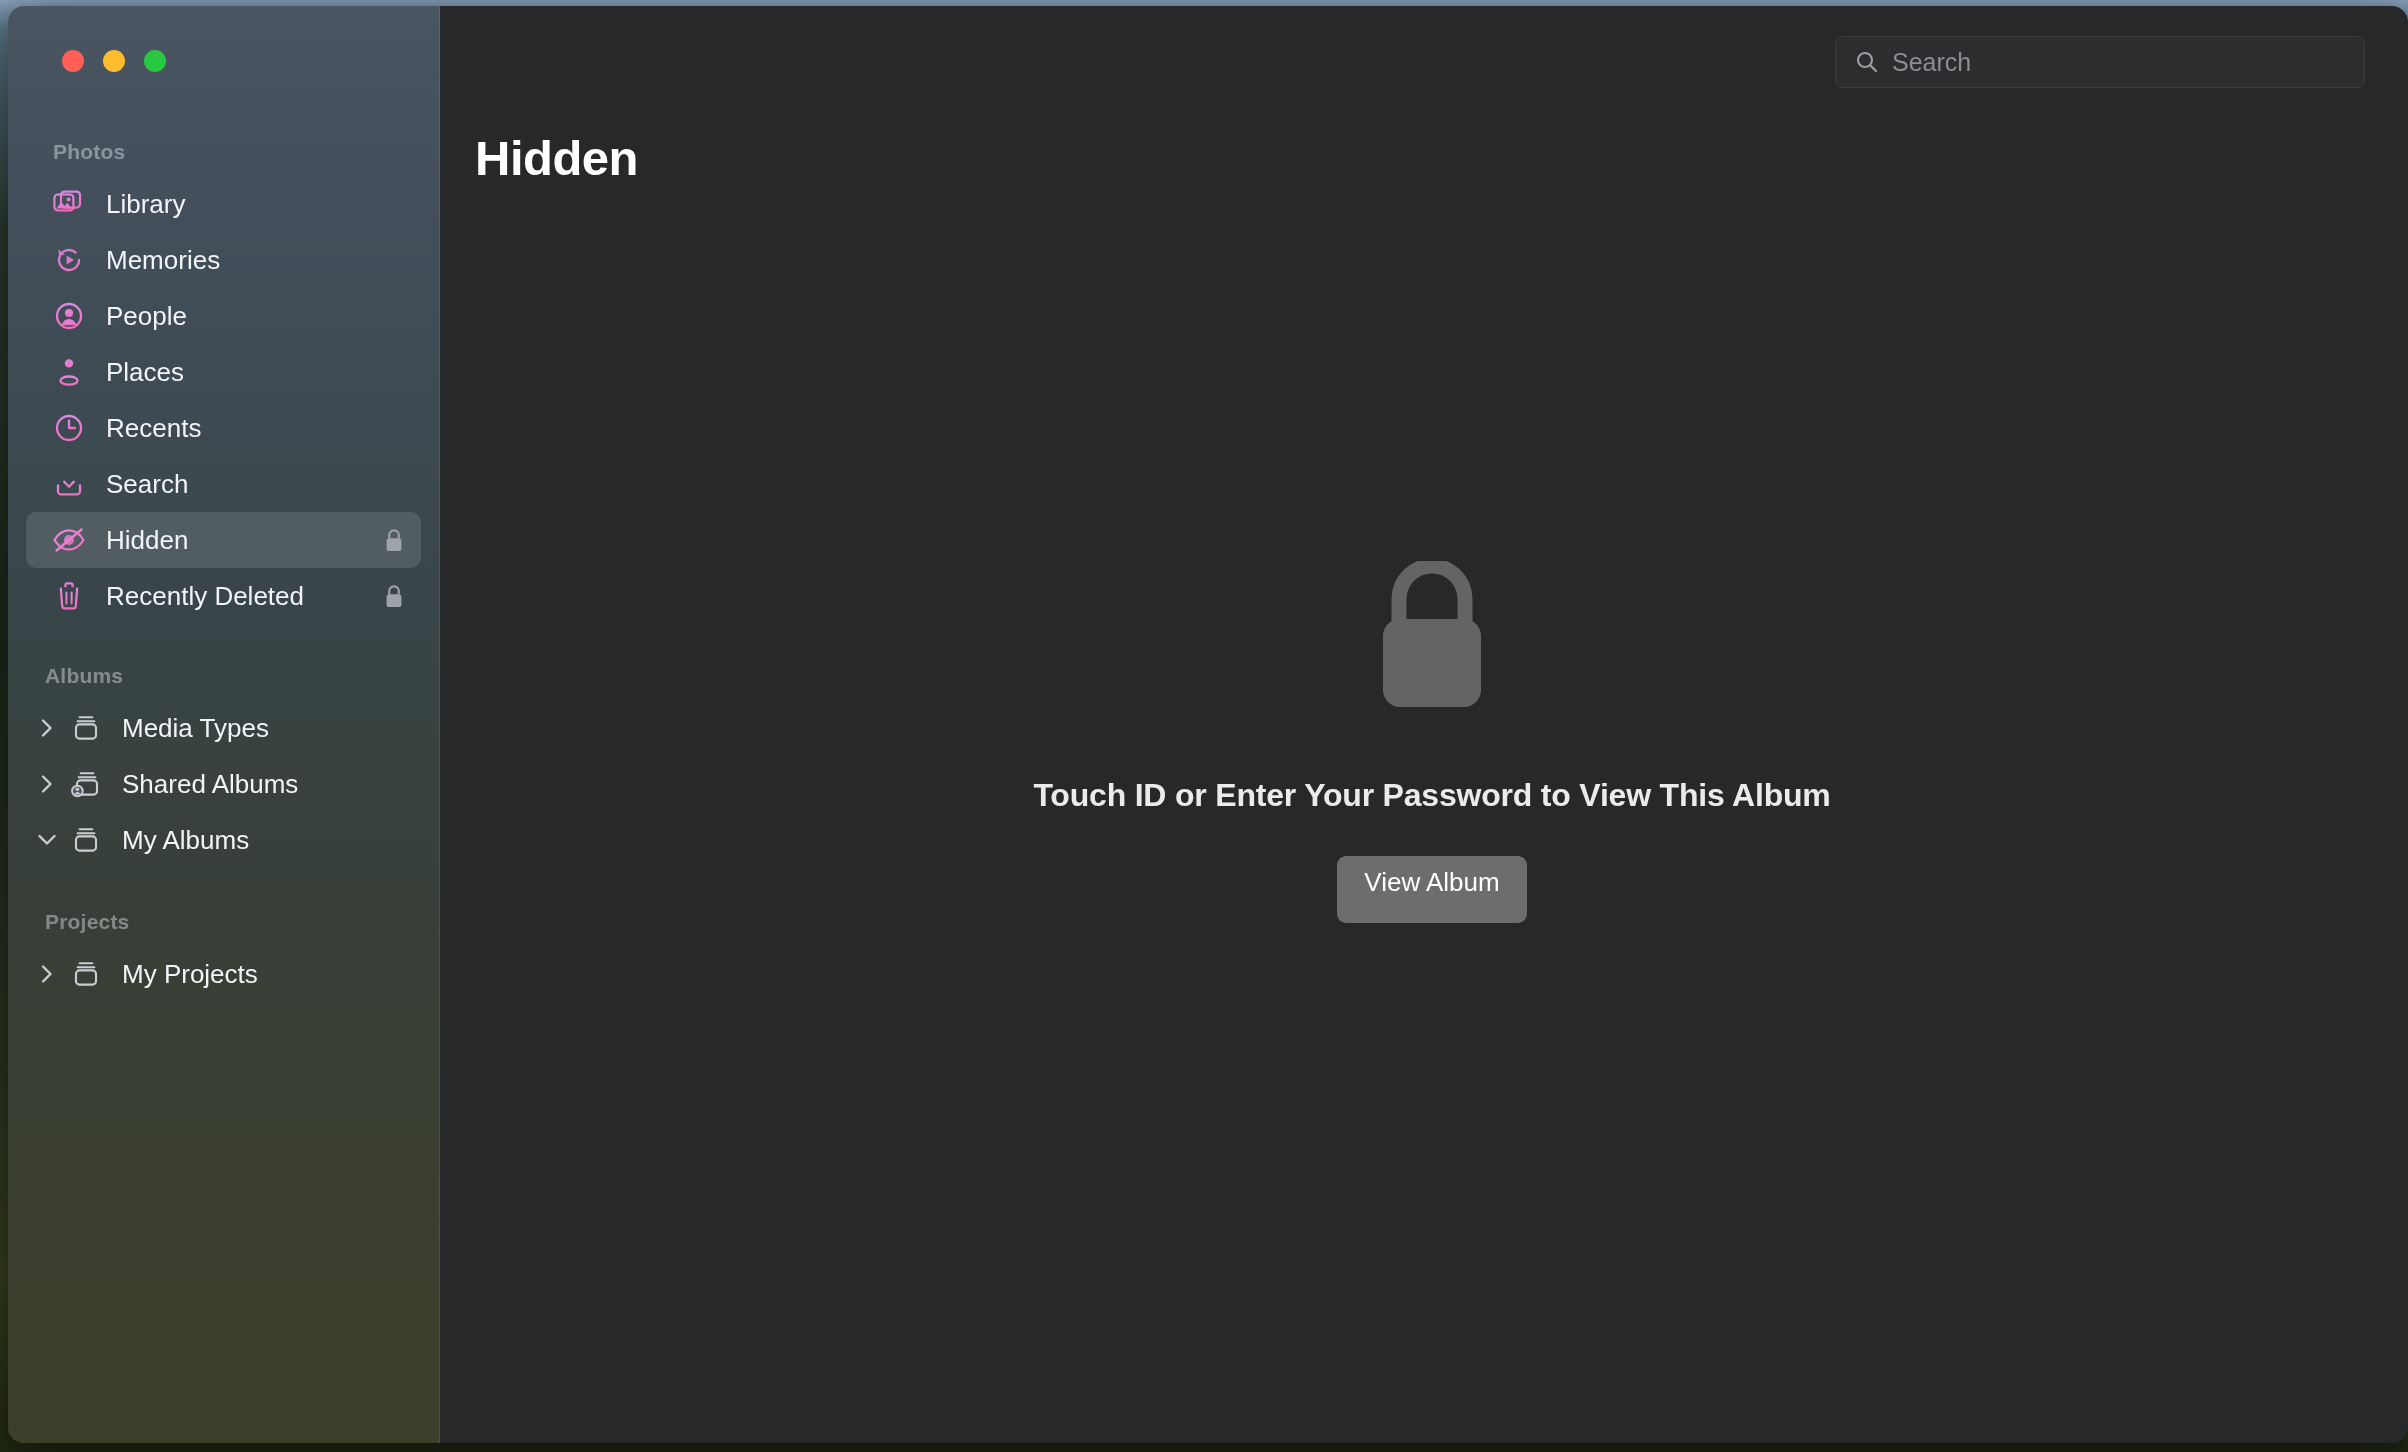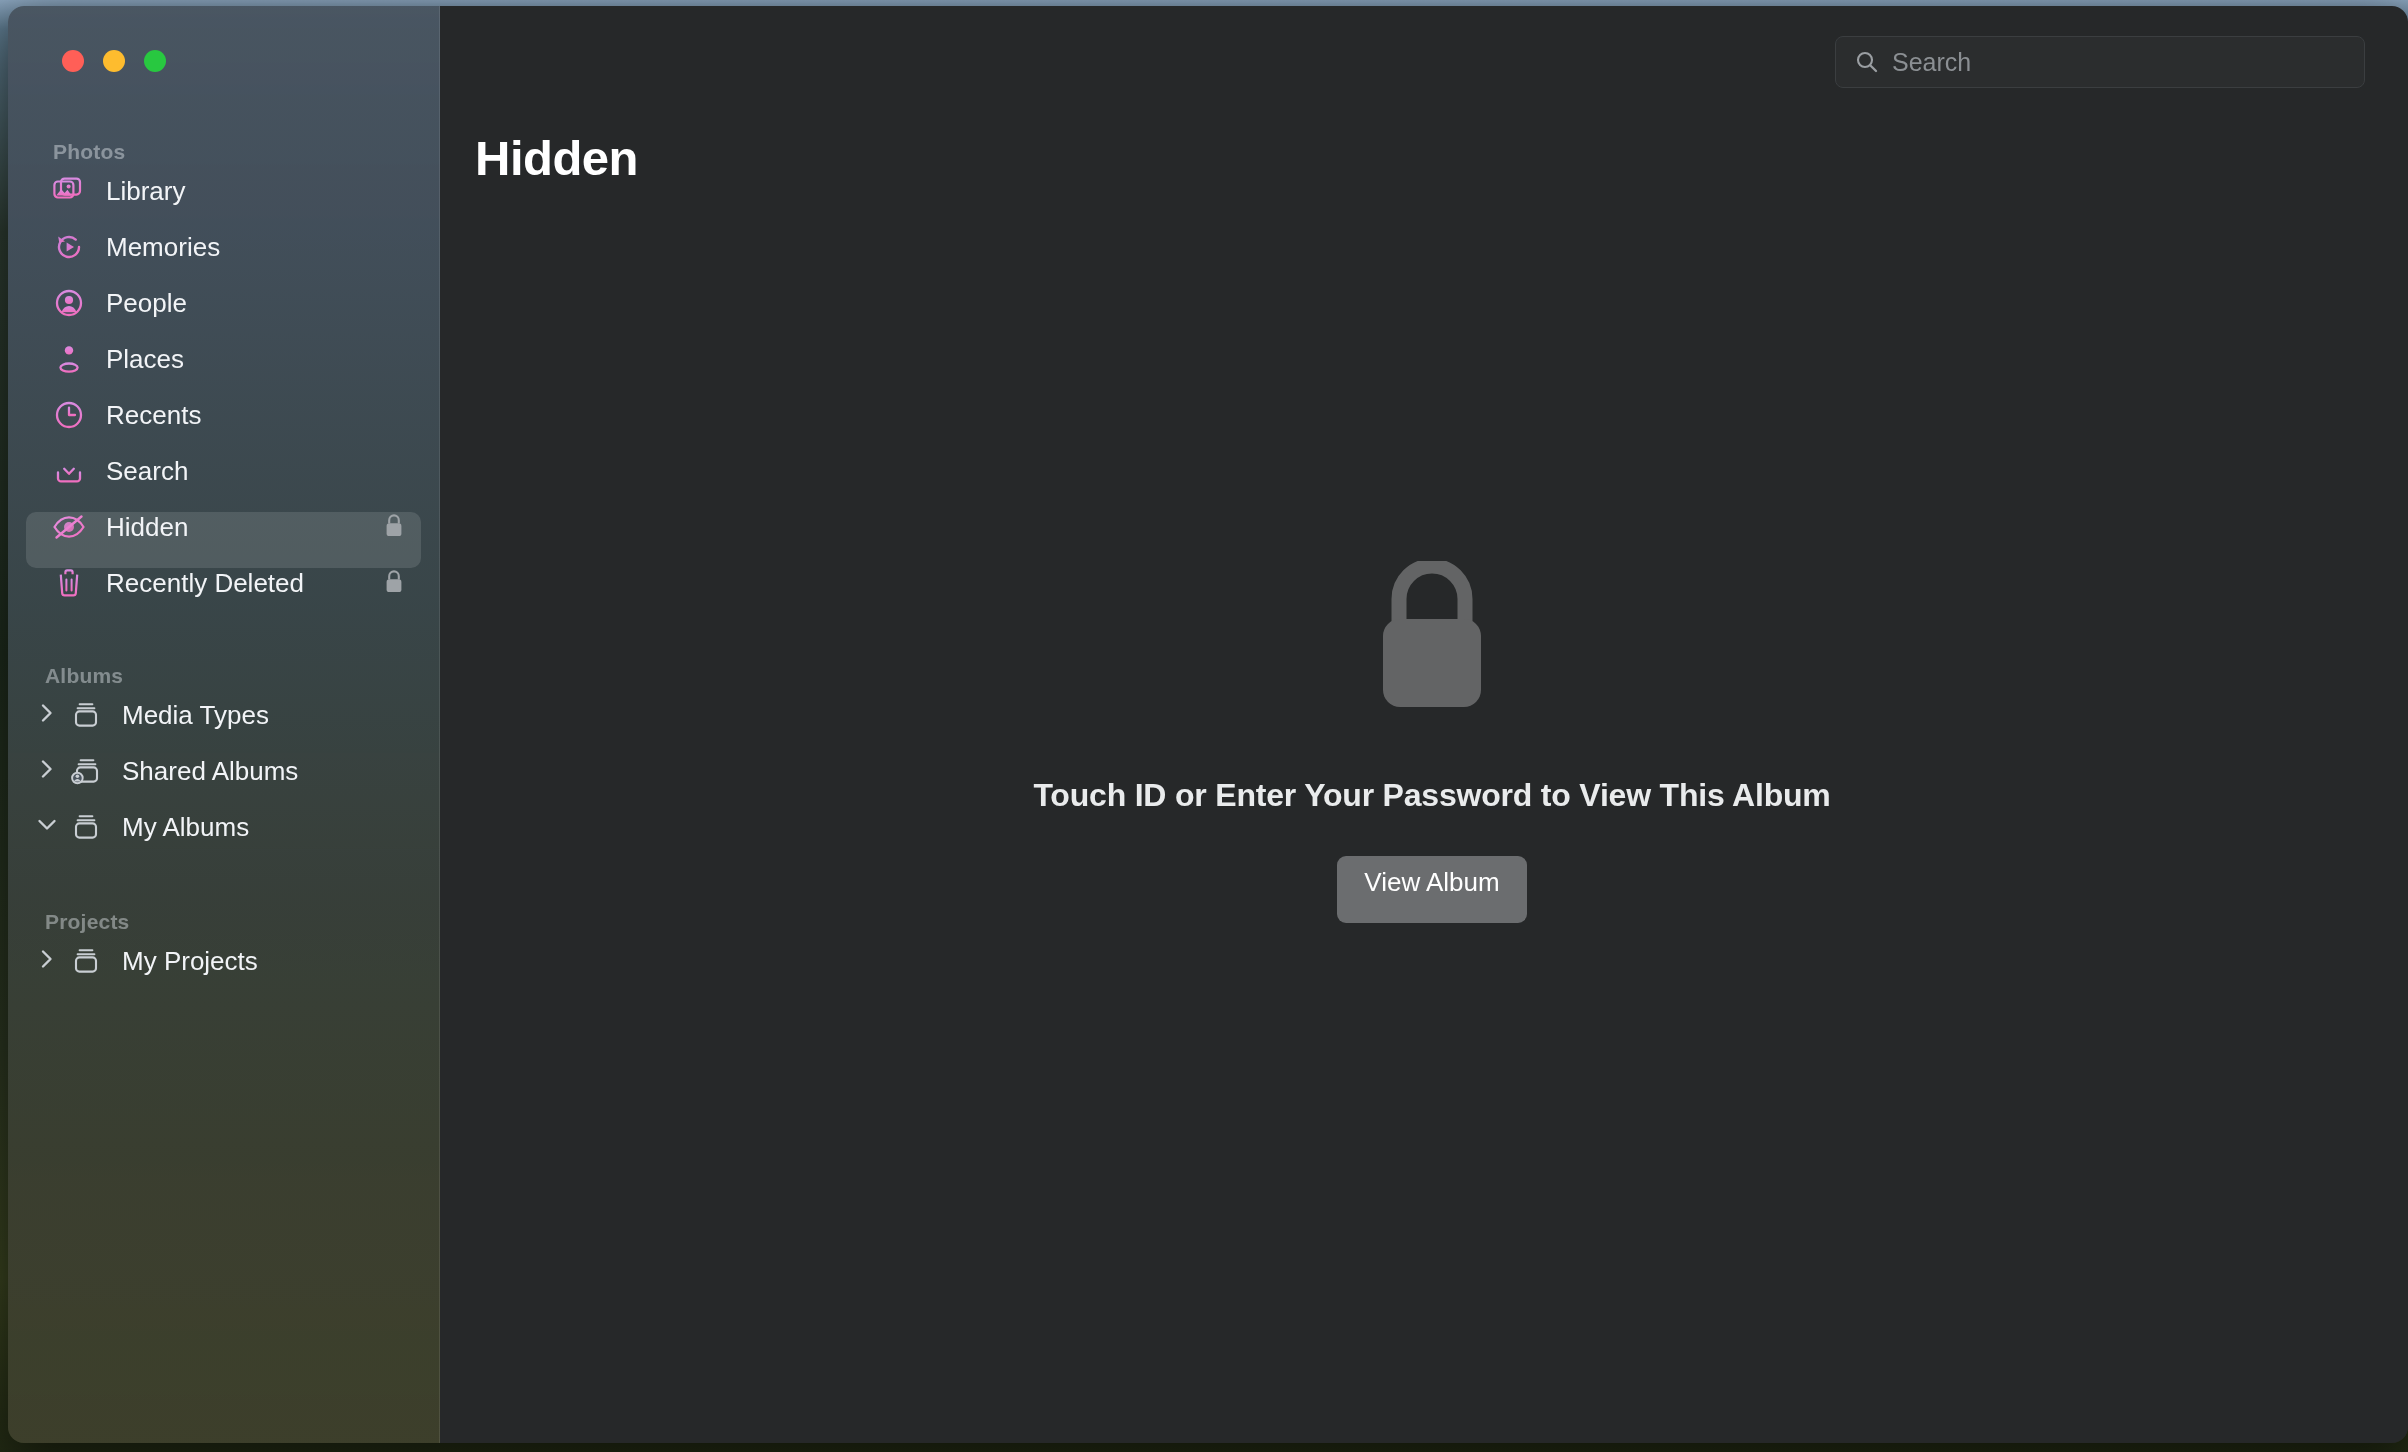--- a/index.html
+++ b/index.html
@@ -57,21 +57,21 @@
     letter-spacing:.2px;
     padding:0 0 0 37px;
   }
   #sec-photos{ margin-top:68px;margin-left:8px; }
   #sec-albums{ margin-top:40px; }
   #sec-projects{ margin-top:42px; }
 
   .rows{ margin-top:12px; }
 
   .row{
-    display:flex; 
+    display:flex; align-items:center;
     height:56px;
     margin:0 18px;
     padding:0 16px 0 26px;
     border-radius:10px;
     position:relative;
   }
   .row.selected{
     background:rgba(255,255,255,.12);
   }
   .row .ico{

